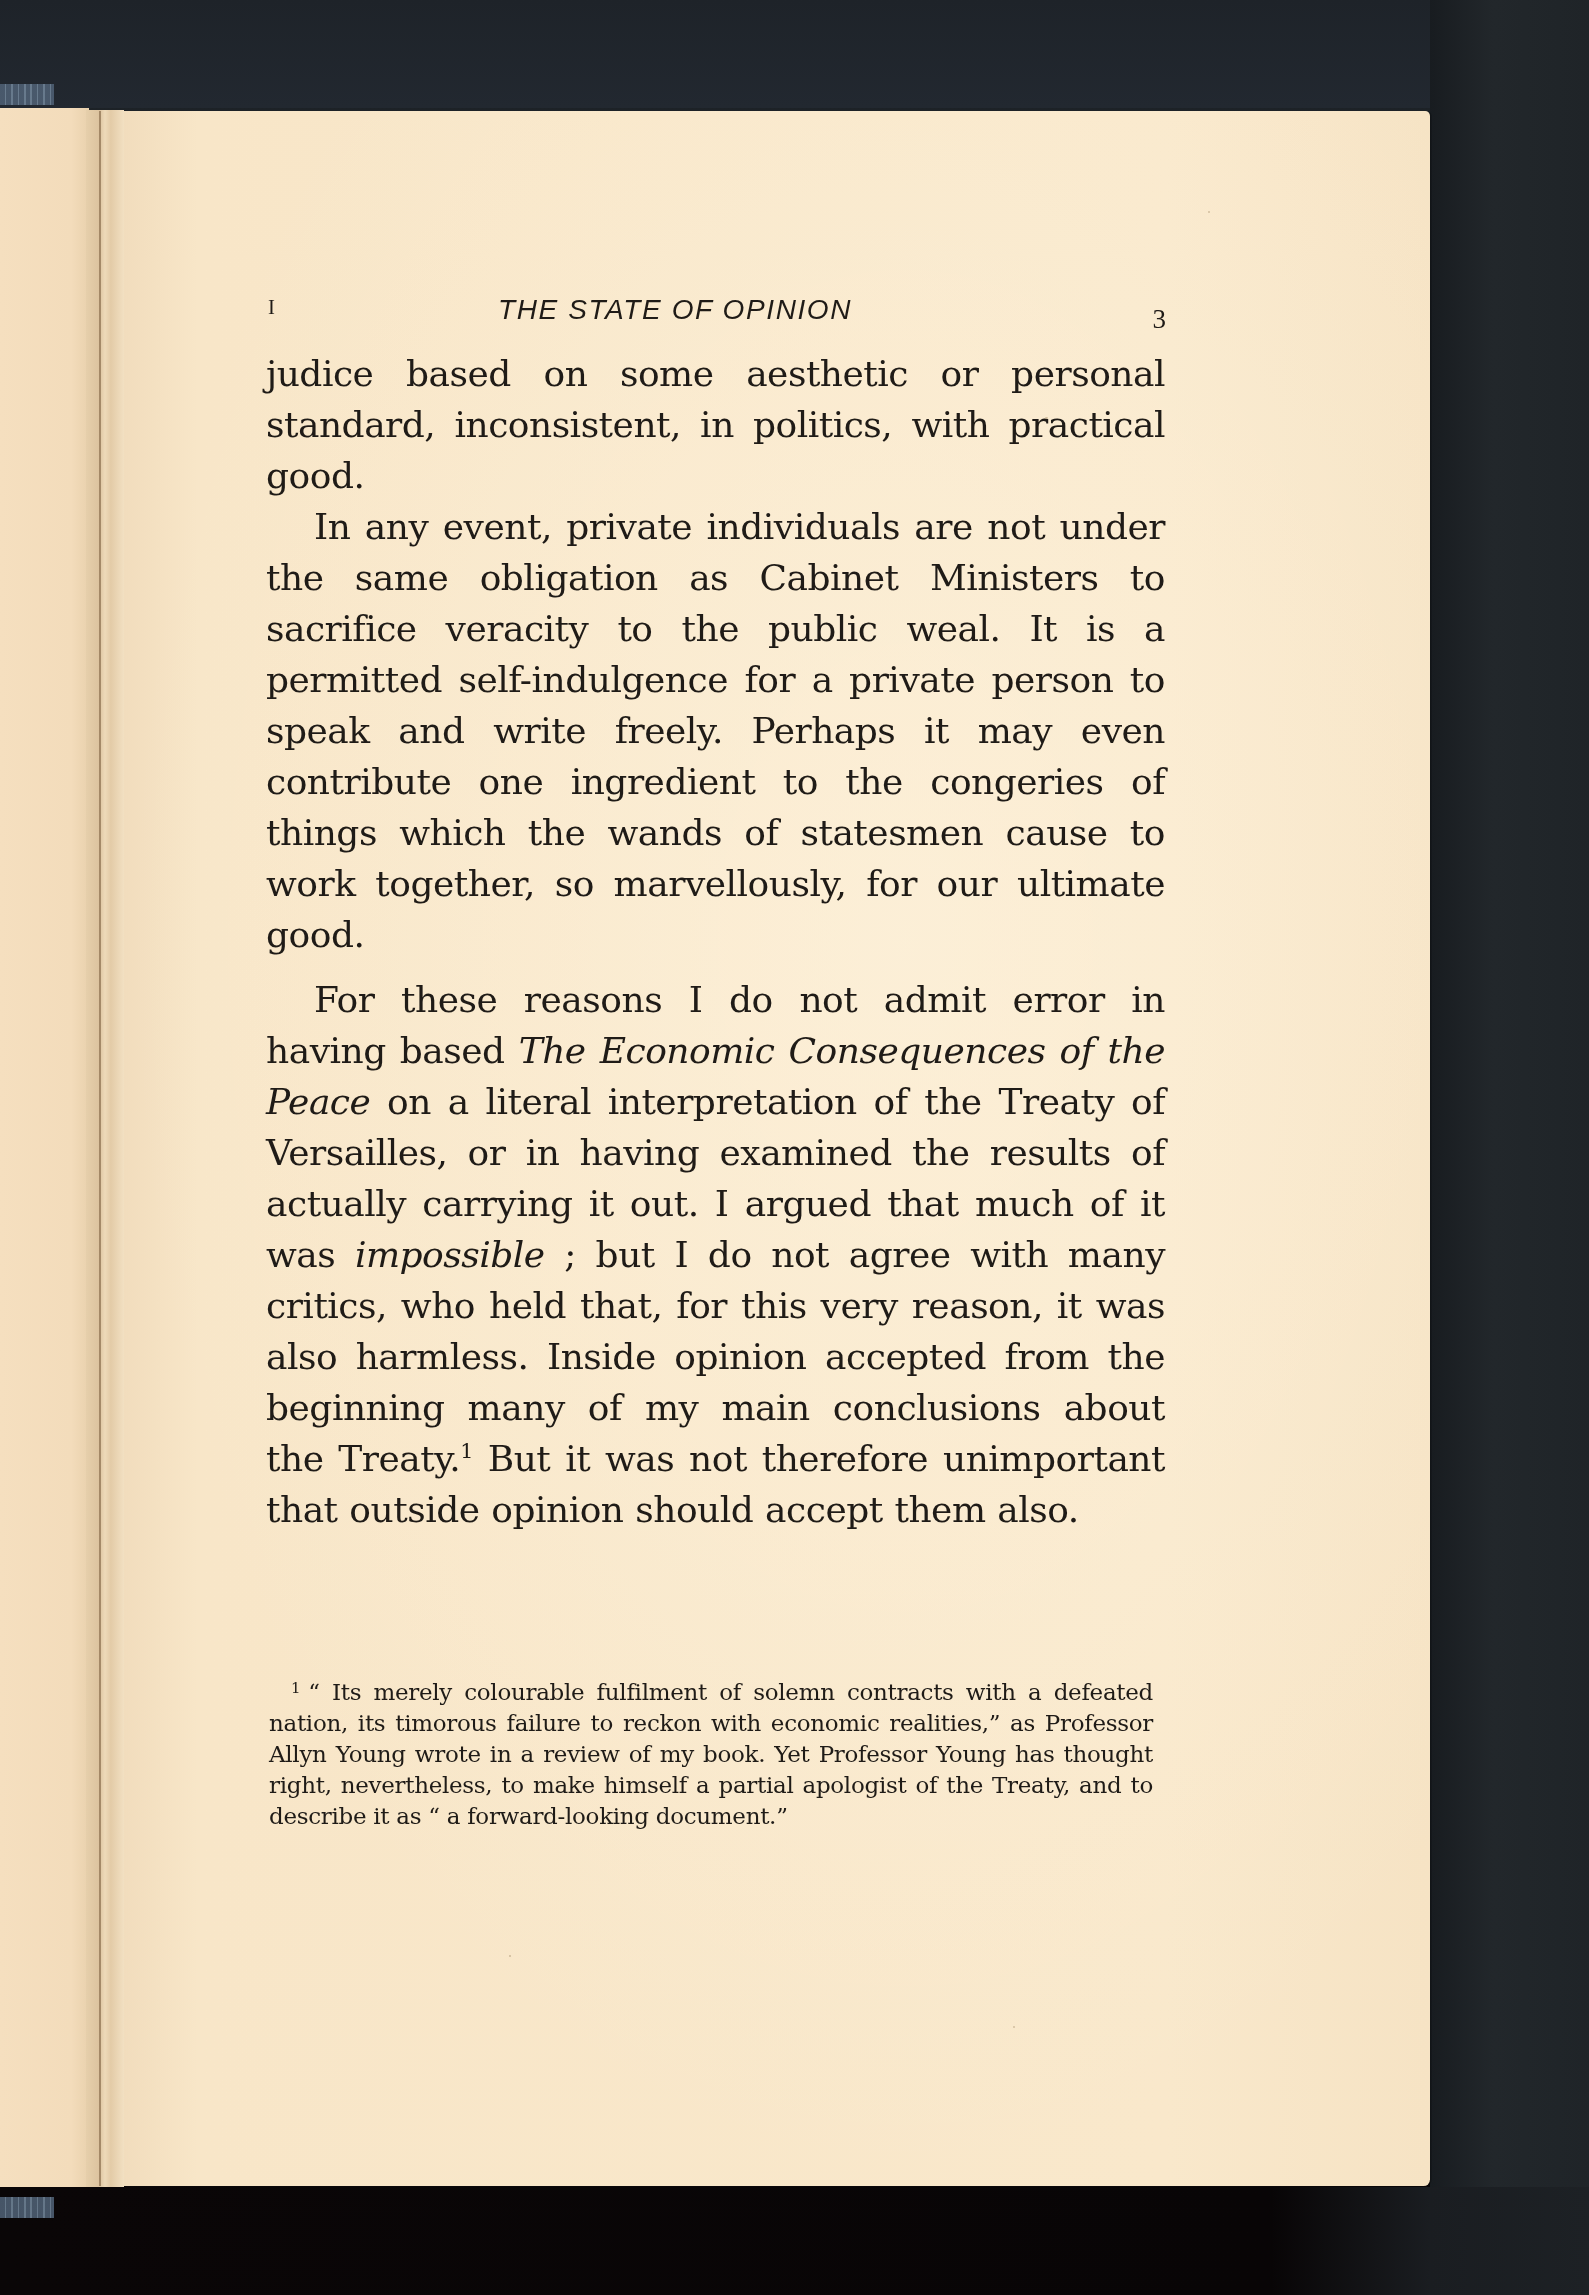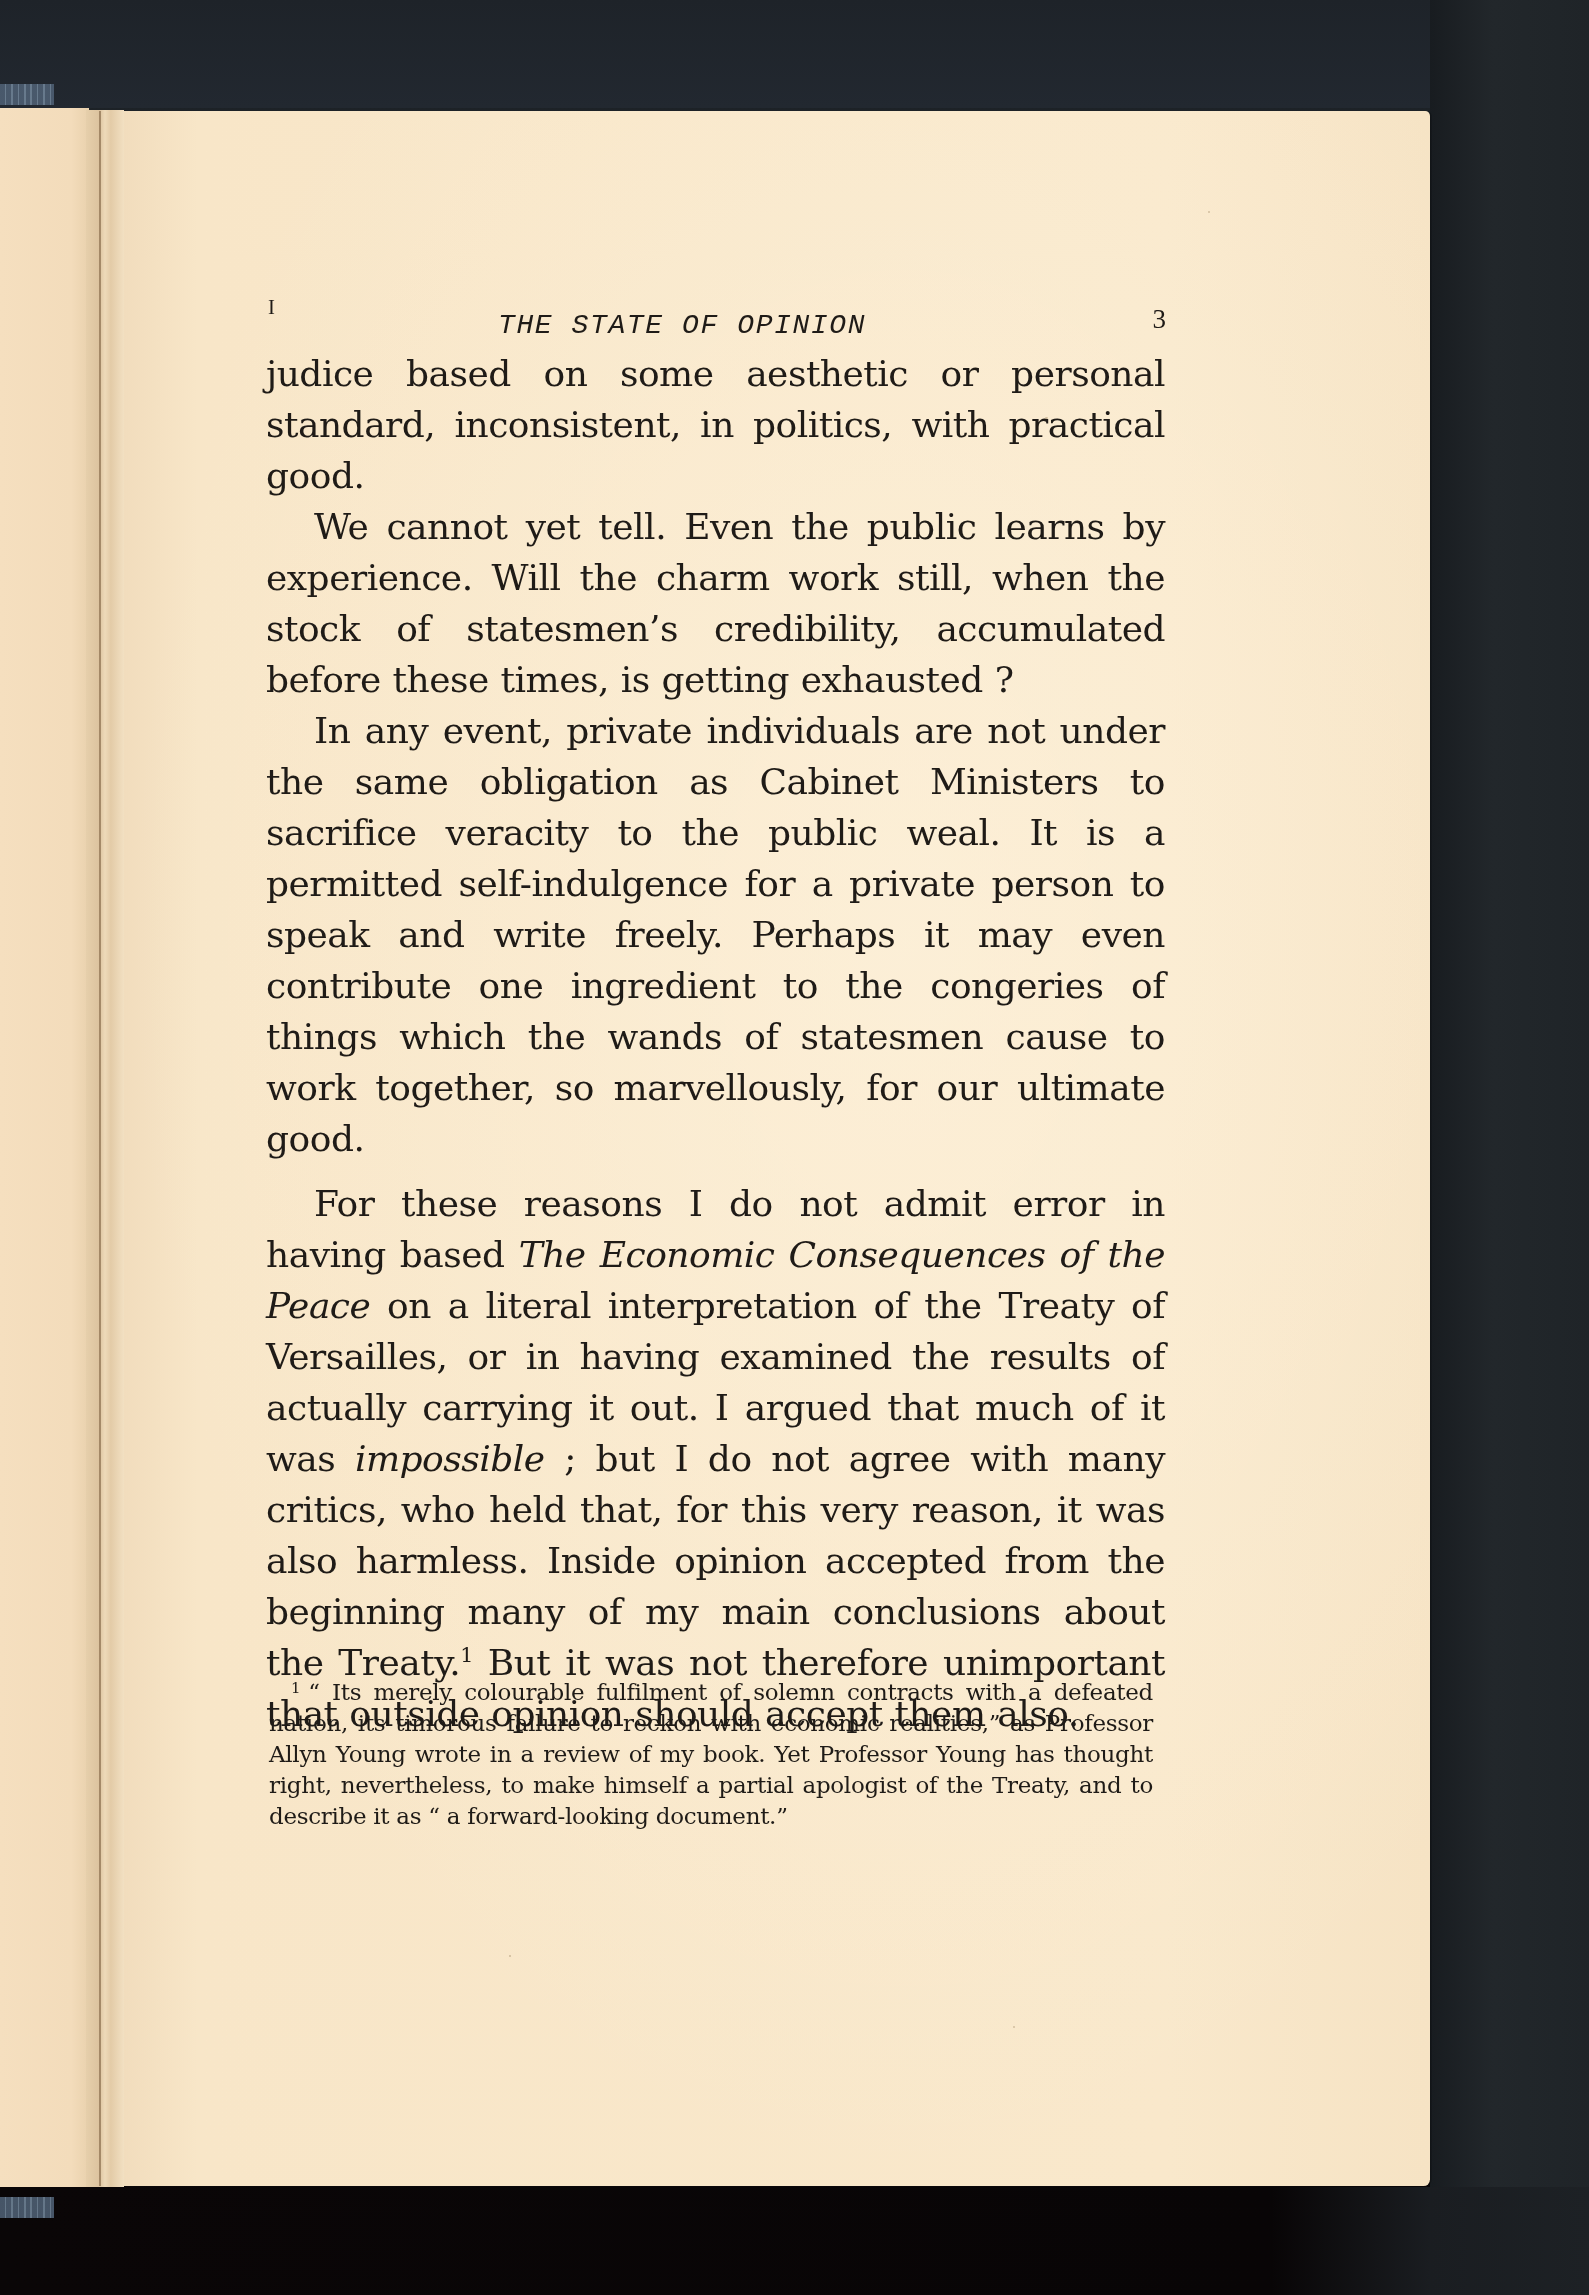--- a/index.html
+++ b/index.html
@@ -74,22 +74,21 @@
     position: absolute;
     left: 268px; top: 296px; width: 898px; height: 32px;
   }
   .rh-chapter {
     position: absolute; left: 0; top: 0;
     font-size: 20.7px; font-family: "Liberation Serif", serif;
   }
   .rh-title {
     position: absolute; left: 230px; top: -1.6px;
     font-size: 28px; font-style: italic; letter-spacing: 1.6px;
-    font-family: Liberation Mono, monospace;
-    margin-top: 16px;
+    font-family: Liberation Sans, sans-serif;
   }
   .rh-page {
     position: absolute; right: 0; top: 8px;
     font-size: 27px; font-family: "Liberation Serif", serif;
   }
 
   .body-text {
     position: absolute;
     left: 266px; top: 348px; width: 899px;
     font-size: 36px;
@@ -147,21 +146,20 @@
 <div class="gutter-line"></div>
 
 <div class="running-head ink">
   <span class="rh-chapter">I</span>
   <span class="rh-title">THE STATE OF OPINION</span>
   <span class="rh-page">3</span>
 </div>
 
 <div class="body-text ink" id="body-text">
     <p class="cont"><span>judice based on some aesthetic or personal standard, inconsistent, in politics, with practical good.</span></p>
-    <p><span>We cannot yet tell.  Even the public learns by experience.  Will the charm work still, when the stock of statesmen’s credibility, accumulated before these times, is getting exhausted ?</span></p>
     <p><span>In any event, private individuals are not under the same obligation as Cabinet Ministers to sacrifice veracity to the public weal.  It is a permitted self-indulgence for a private person to speak and write freely.  Perhaps it may even contribute one ingredient to the congeries of things which the wands of statesmen cause to work together, so marvellously, for our ultimate good.</span></p>
     <p class="section-break"><span>For these reasons I do not admit error in having based </span><em>The Economic Consequences of the Peace</em><span> on a literal interpretation of the Treaty of Versailles, or in having examined the results of actually carrying it out.  I argued that much of it was </span><em>impossible</em><span> ; but I do not agree with many critics, who held that, for this very reason, it was also harmless.  Inside opinion accepted from the beginning many of my main conclusions about the Treaty.</span><sup>1</sup><span>  But it was not therefore unimportant that outside opinion should accept them also.</span></p>
   </div>
 
 <div class="footnote ink">
   <p><span class="fn-mark">1</span><span>“ Its merely colourable fulfilment of solemn contracts with a defeated nation, its timorous failure to reckon with economic realities,” as Professor Allyn Young wrote in a review of my book.  Yet Professor Young has thought right, nevertheless, to make himself a partial apologist of the Treaty, and to describe it as “ a forward-looking document.”</span></p>
 </div>
 
 <div class="speck" style="left:1208px;top:211px;width:2.4px;height:2.4px;"></div>
 <div class="speck" style="left:1045px;top:417px;width:3.2px;height:2.4px;"></div>

